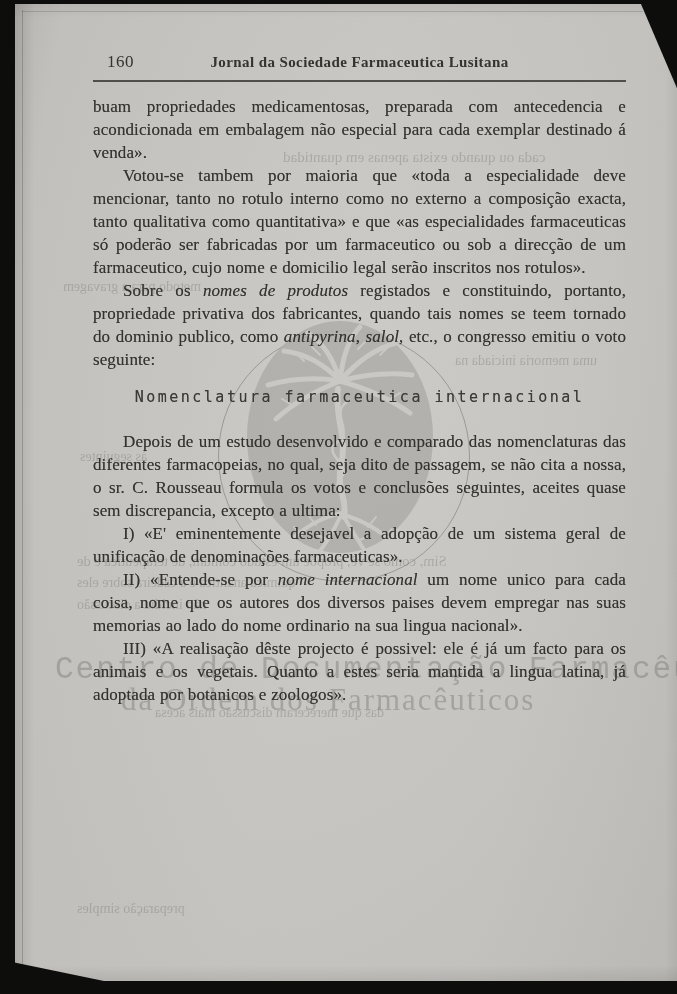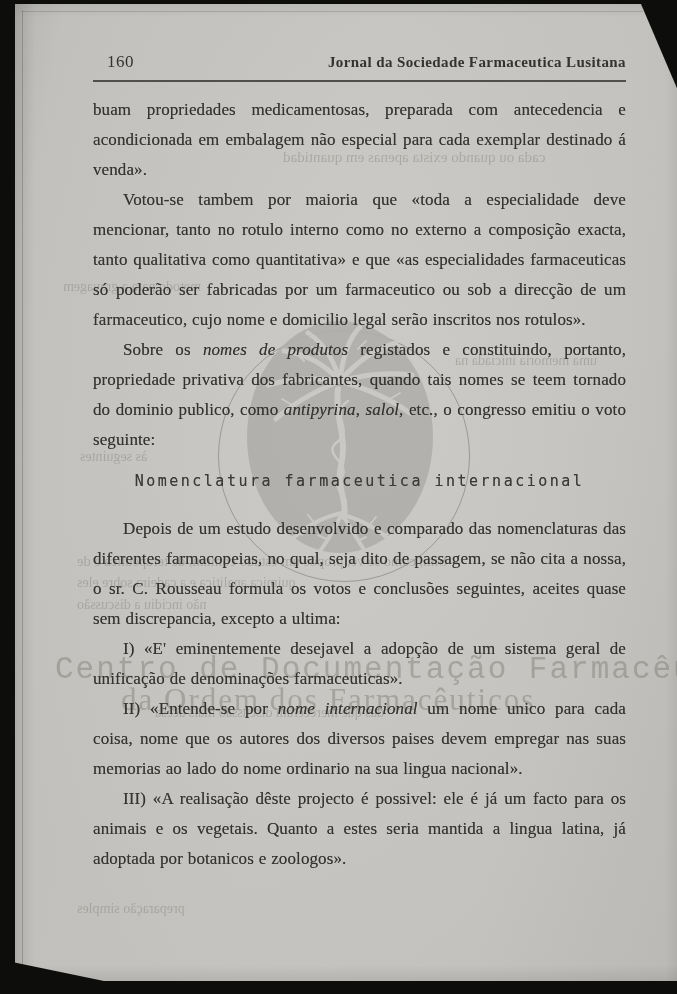--- a/index.html
+++ b/index.html
@@ -29,24 +29,24 @@
   .wm-emblem{position:absolute;left:205px;top:305px;width:240px;height:260px;opacity:.92;}
   .wm-text{position:absolute;white-space:nowrap;font-family:"Liberation Serif",serif;
            color:rgba(104,102,95,.36);letter-spacing:2px;font-size:31px;}
   .wm-text1{left:40px;top:648px;font-family:Liberation Mono, monospace;}
   .wm-text2{left:106px;top:678px;}
 
   
   .content{position:absolute;left:78px;top:48px;width:533px;color:#34332f;}
   .header-row{position:relative;height:23px;}
   .page-num{position:absolute;left:6px;top:0;font-size:17px;letter-spacing:.5px;margin-left:8px;}
-  .journal-title{position:absolute;left:0;right:0;top:2px;text-align:right;font-weight:bold;
+  .journal-title{position:absolute;left:0;right:0;top:2px;text-align:center;font-weight:bold;
                  font-size:15px;letter-spacing:.4px;}
   .rule{height:2px;background:#514f4b;margin:5px 0 13px 0;}
-  .para{margin:0;text-indent:30px;font-size:17px;line-height:30px;text-align:justify;
+  .para{margin:0;text-indent:30px;font-size:17px;line-height:23px;text-align:justify;
         letter-spacing:.1px;word-spacing:.5px;text-shadow:0 0 .4px rgba(52,51,47,.55);}
   .para.no-indent{text-indent:0;}
   .it{font-style:italic;}
   .heading{text-align:center;text-indent:0;font-family:"DejaVu Sans Mono",monospace;
            font-size:15px;letter-spacing:2.5px;color:#3b3a36;margin:17px 0 24px 0;
            text-shadow:0 0 .4px rgba(59,58,54,.5);}
 
   
   .corner-tr{position:absolute;top:0;right:0;width:46px;height:92px;background:#0d0d0c;
              clip-path:polygon(18% 0, 100% 0, 100% 96%);}

